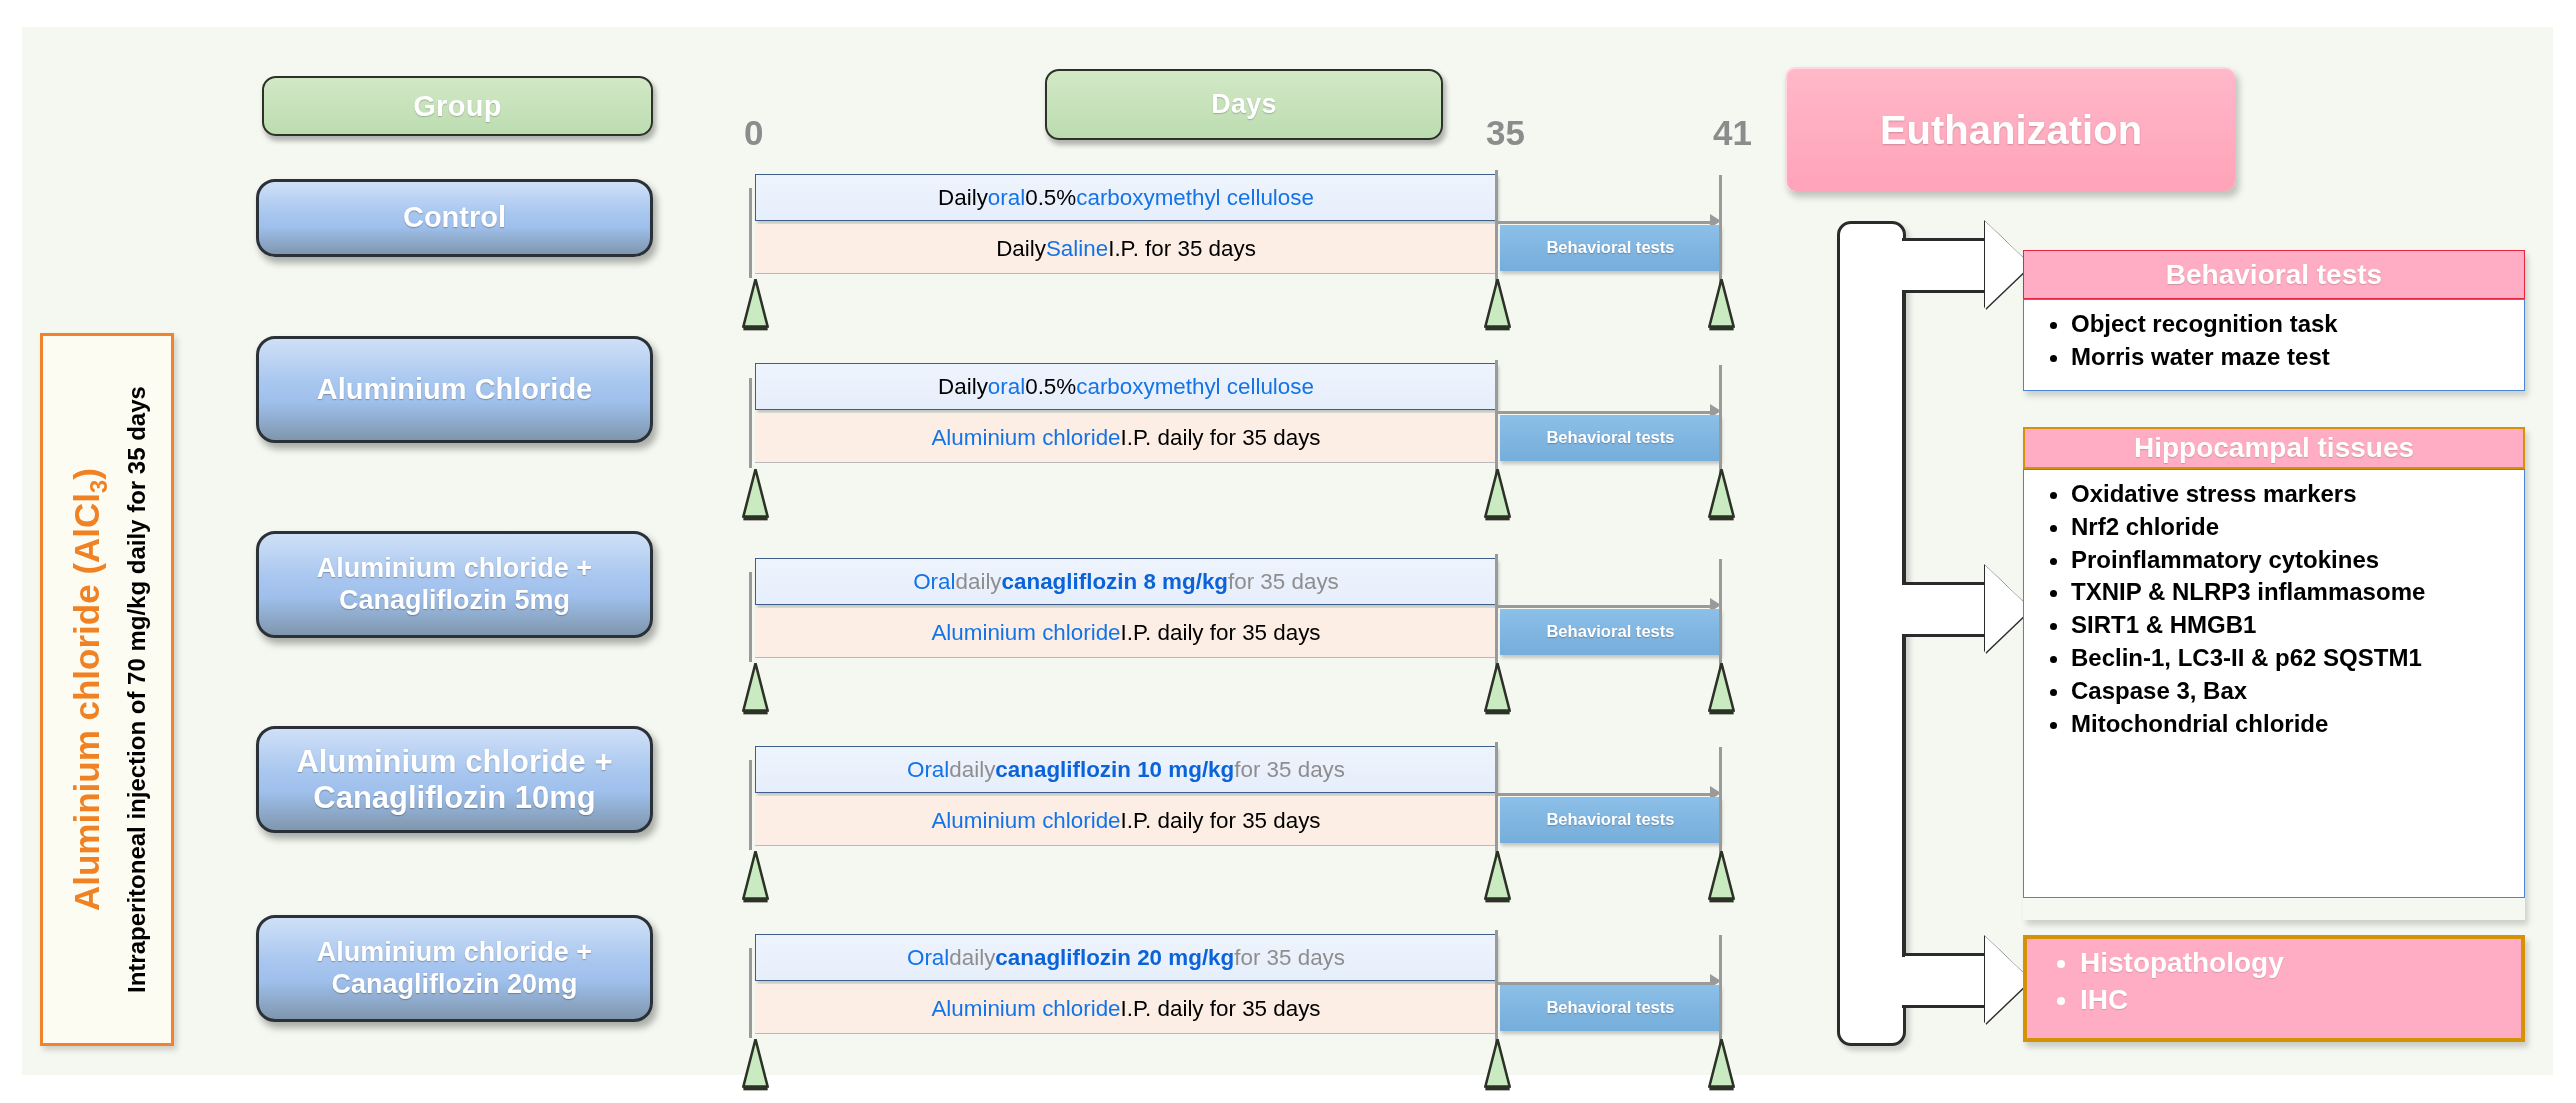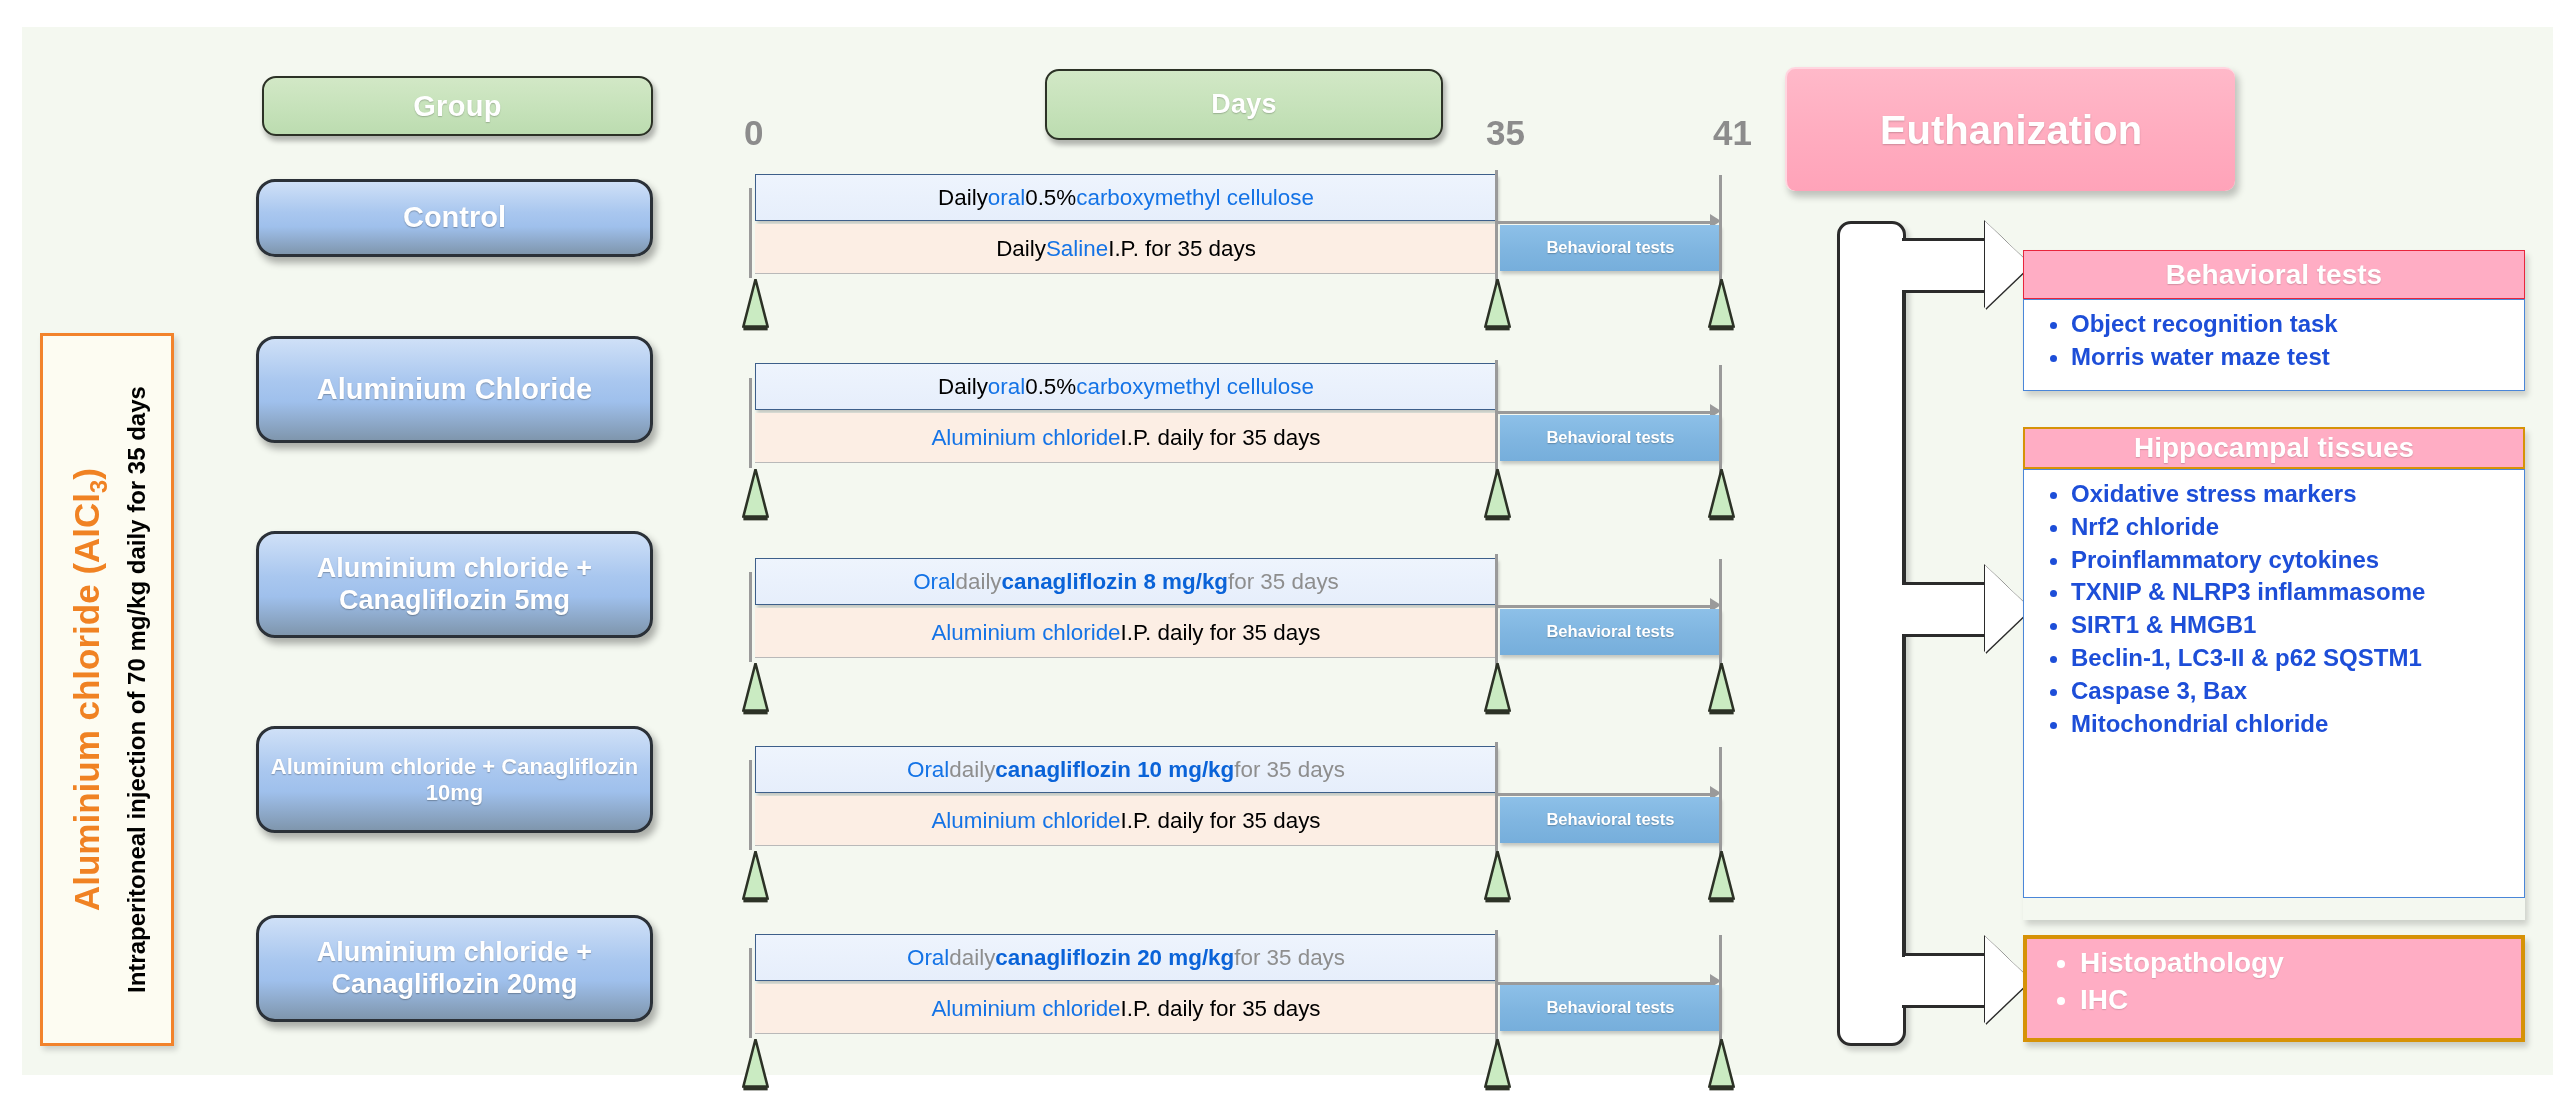--- a/index.html
+++ b/index.html
@@ -117,21 +117,21 @@
   .panel-hdr{
     display:flex;align-items:center;justify-content:center;
     background:#ffadc4;color:#ffffff;font-weight:bold;font-size:28px;
     text-shadow:0 0.6px 1.3px rgba(0,0,0,0.18);box-sizing:border-box;
   }
   .panel-body{
     background:#ffffff;border:1.9px solid #4a86d8;box-sizing:border-box;
     padding:9px 16.6px 9px 19px;
   }
   .panel-body li{
-    font-size:24px;font-weight:bold;color:#1d4ed8;line-height:1.26;
+    font-size:24px;font-weight:bold;color:#000000;line-height:1.26;
     margin:0 0 2.6px 0;
   }
   .panel-body ul{margin:0;padding-left:28px;list-style:disc;}
 
   #histo{
     left:2023px;top:935px;width:502px;height:107px;
     background:#ffadc4;border:4.5px solid #d69207;box-sizing:border-box;
     box-shadow:3.2px 4.5px 5.8px rgba(0,0,0,0.18);
     padding:6.4px 0 0 22px;
   }
@@ -169,21 +169,21 @@
 
 <div class="abs grp-box" style="left:256px;top:179px;width:397px;height:78px;font-size:29px;">
   <span>Control</span>
 </div>
 <div class="abs grp-box" style="left:256px;top:336px;width:397px;height:107px;font-size:29px;">
   <span>Aluminium Chloride</span>
 </div>
 <div class="abs grp-box" style="left:256px;top:531px;width:397px;height:107px;font-size:27px;">
   <span>Aluminium chloride + Canagliflozin 5mg</span>
 </div>
-<div class="abs grp-box" style="left:256px;top:726px;width:397px;height:107px;font-size:22px;">
+<div class="abs grp-box" style="left:256px;top:726px;width:397px;height:107px;font-size:31px;">
   <span>Aluminium chloride + Canagliflozin 10mg</span>
 </div>
 <div class="abs grp-box" style="left:256px;top:915px;width:397px;height:107px;font-size:27px;">
   <span>Aluminium chloride + Canagliflozin 20mg</span>
 </div>
 
 <div id="rows">
     <div class="abs bar-oral" style="left:755px;top:174px;width:742px;height:47px;">
       <span class="k-black">Daily </span>
       <span class="k-blue">oral </span>

